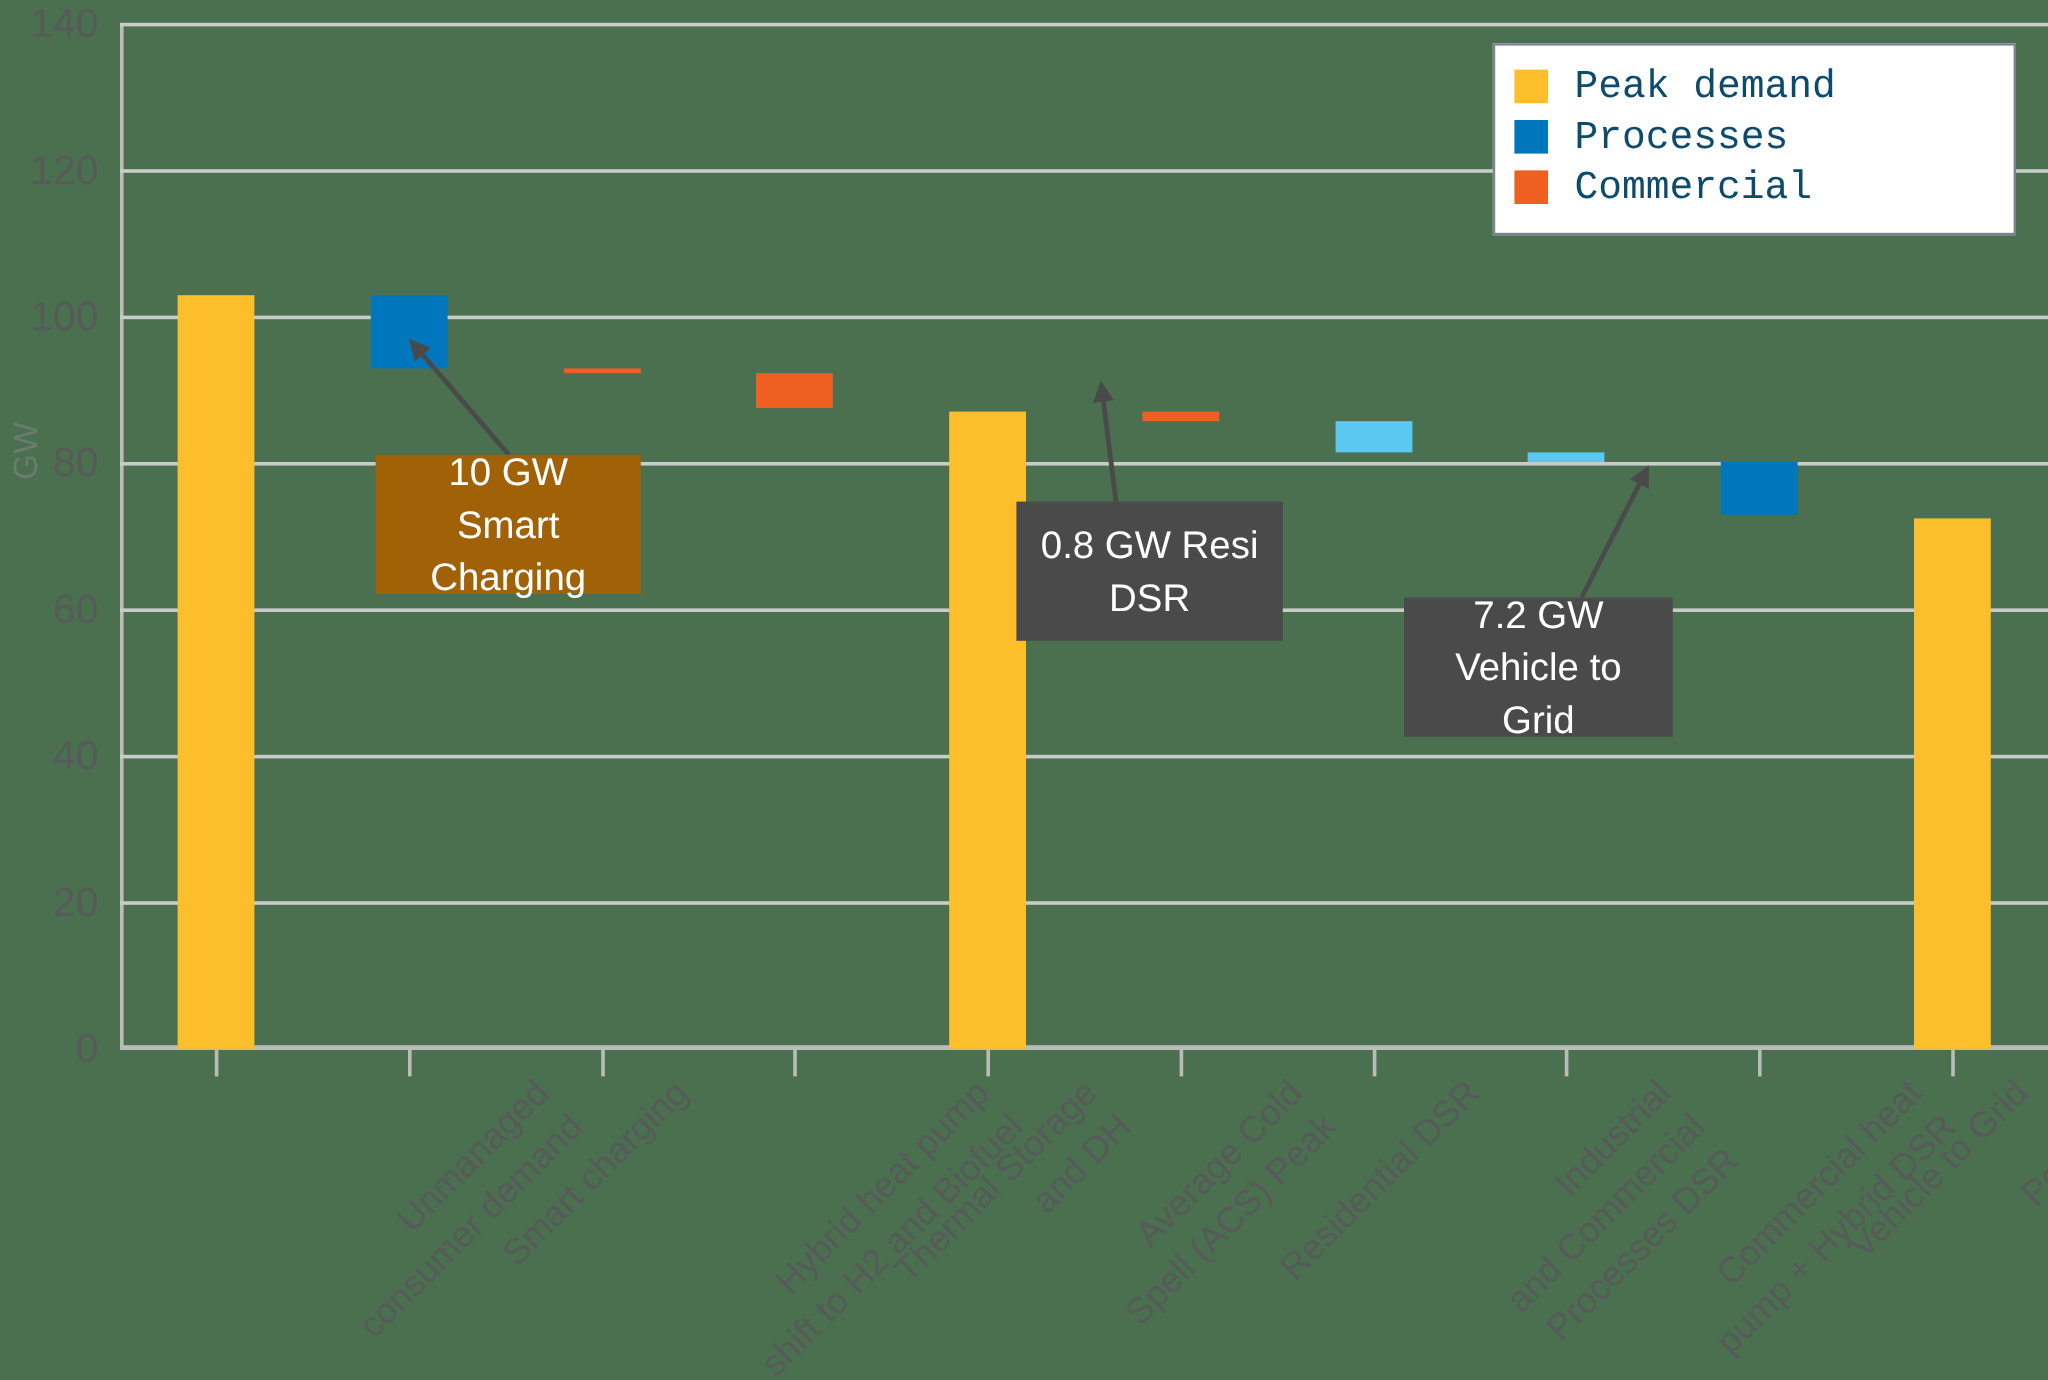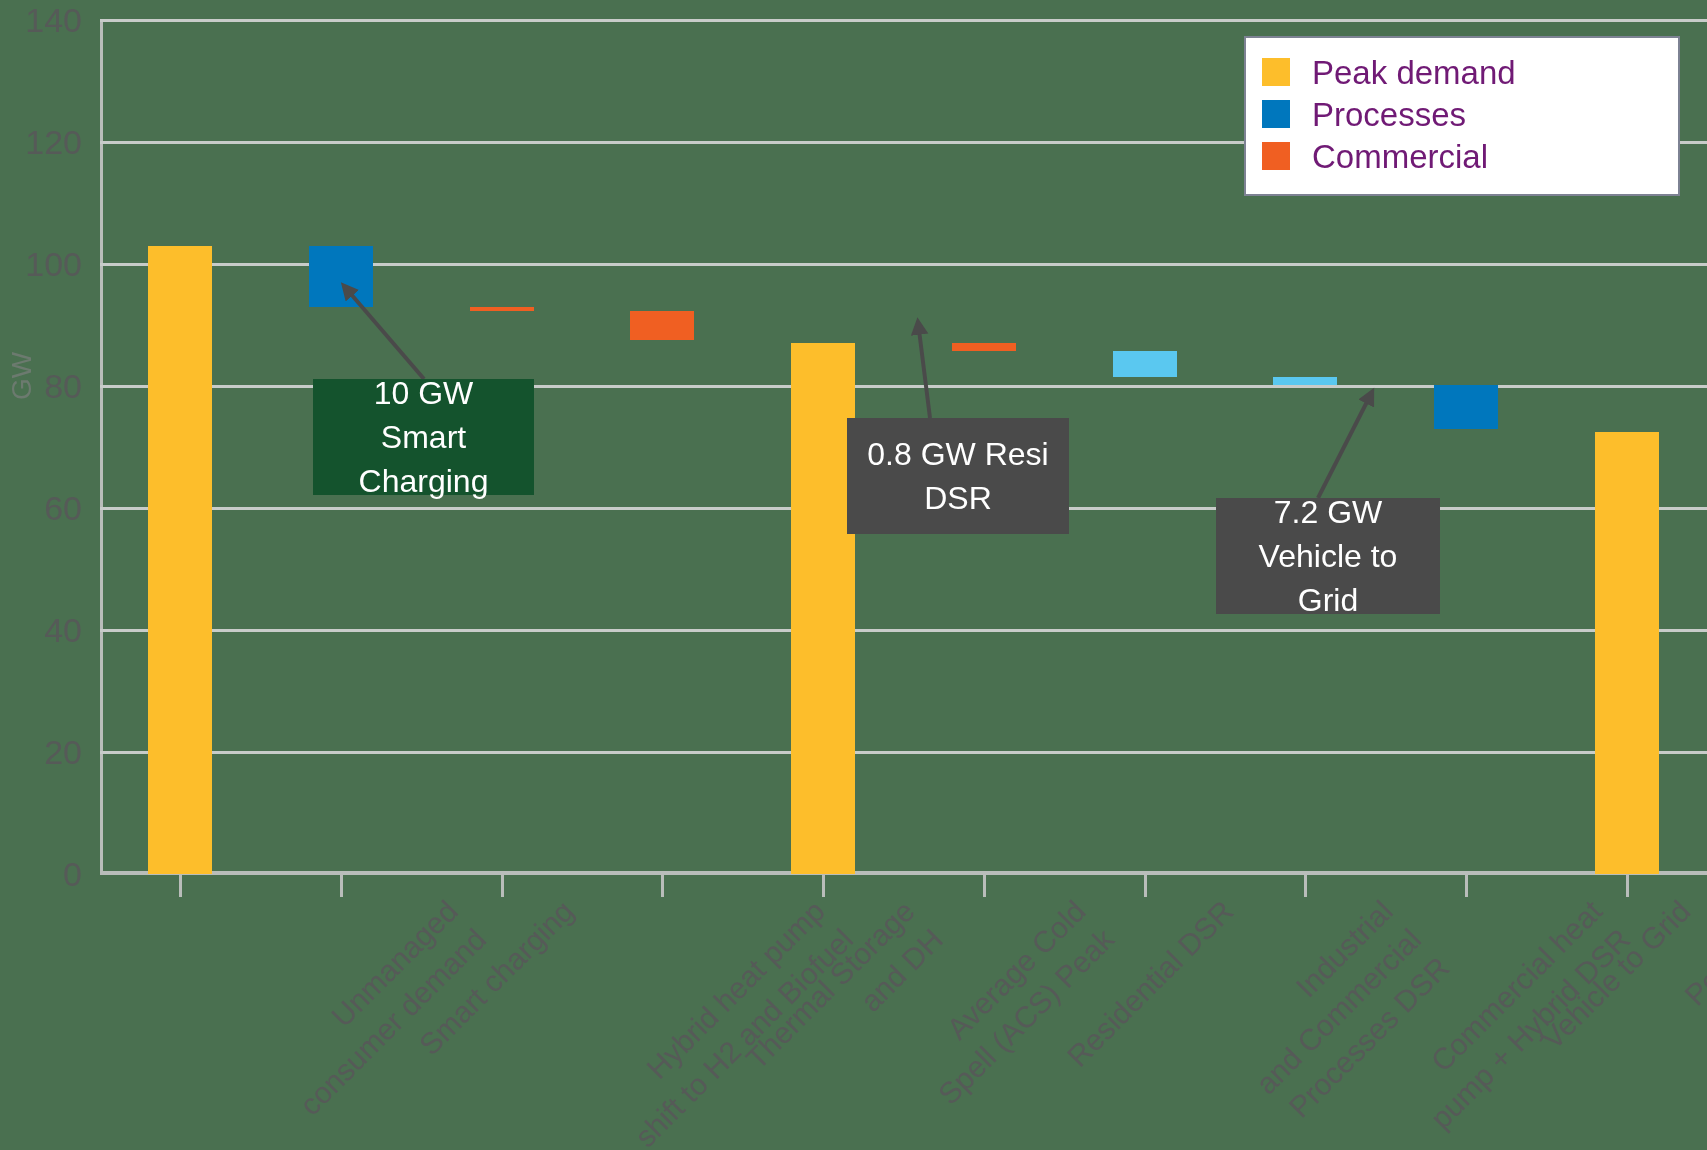--- a/index.html
+++ b/index.html
@@ -80,21 +80,21 @@
   }
   .legend-row{
     display:flex;align-items:center;
     height:40px;
     margin-bottom:2px;
   }
   .legend-swatch{
     width:28px;height:28px;flex:0 0 28px;margin-right:22px;
   }
   .legend-text{
-    color:#701a75;font-size:33px;line-height:33px;white-space:nowrap;
+    color:#0c4a6e;font-size:33px;line-height:33px;white-space:nowrap;font-family:Liberation Mono, monospace;
   }
 
   
   .callout{
     position:absolute;
     background:#4a4a4a;
     color:#ffffff;
     font-size:32px;
     line-height:44px;
     text-align:center;
@@ -206,21 +206,21 @@
         <marker id="ah" markerWidth="5" markerHeight="5" refX="3.2" refY="2.2" orient="auto">
           <path d="M0,0 L4.4,2.2 L0,4.4 z" fill="#4a4a4a"></path>
         </marker>
       </defs>
       <path d="M424,379 L344,286" stroke="#4a4a4a" stroke-width="4" fill="none" marker-end="url(#ah)"></path>
       <path d="M930,418 L918,322" stroke="#4a4a4a" stroke-width="4" fill="none" marker-end="url(#ah)"></path>
       <path d="M1318,498 L1372,392" stroke="#4a4a4a" stroke-width="4" fill="none" marker-end="url(#ah)"></path>
     </svg>
 
   <div id="callouts">
-      <div class="callout" style="left: 313px; top: 379px; width: 221px; height: 116px; background: #14532d;">10 GW Smart
+      <div class="callout" style="left: 313px; top: 379px; width: 221px; height: 116px; background: #a16207;">10 GW Smart
 Charging</div>
       <div class="callout" style="left: 847px; top: 418px; width: 222px; height: 116px; background: rgb(74, 74, 74);">0.8 GW Resi
 DSR</div>
-      <div class="callout" style="left: 1216px; top: 498px; width: 224px; height: 116px; background: rgb(74, 74, 74);">7.2 GW
+      <div class="callout" style="left: 1170px; top: 498px; width: 224px; height: 116px; background: rgb(74, 74, 74);">7.2 GW
 Vehicle to Grid</div>
     </div>
 
 </div>
 
 </body></html>

